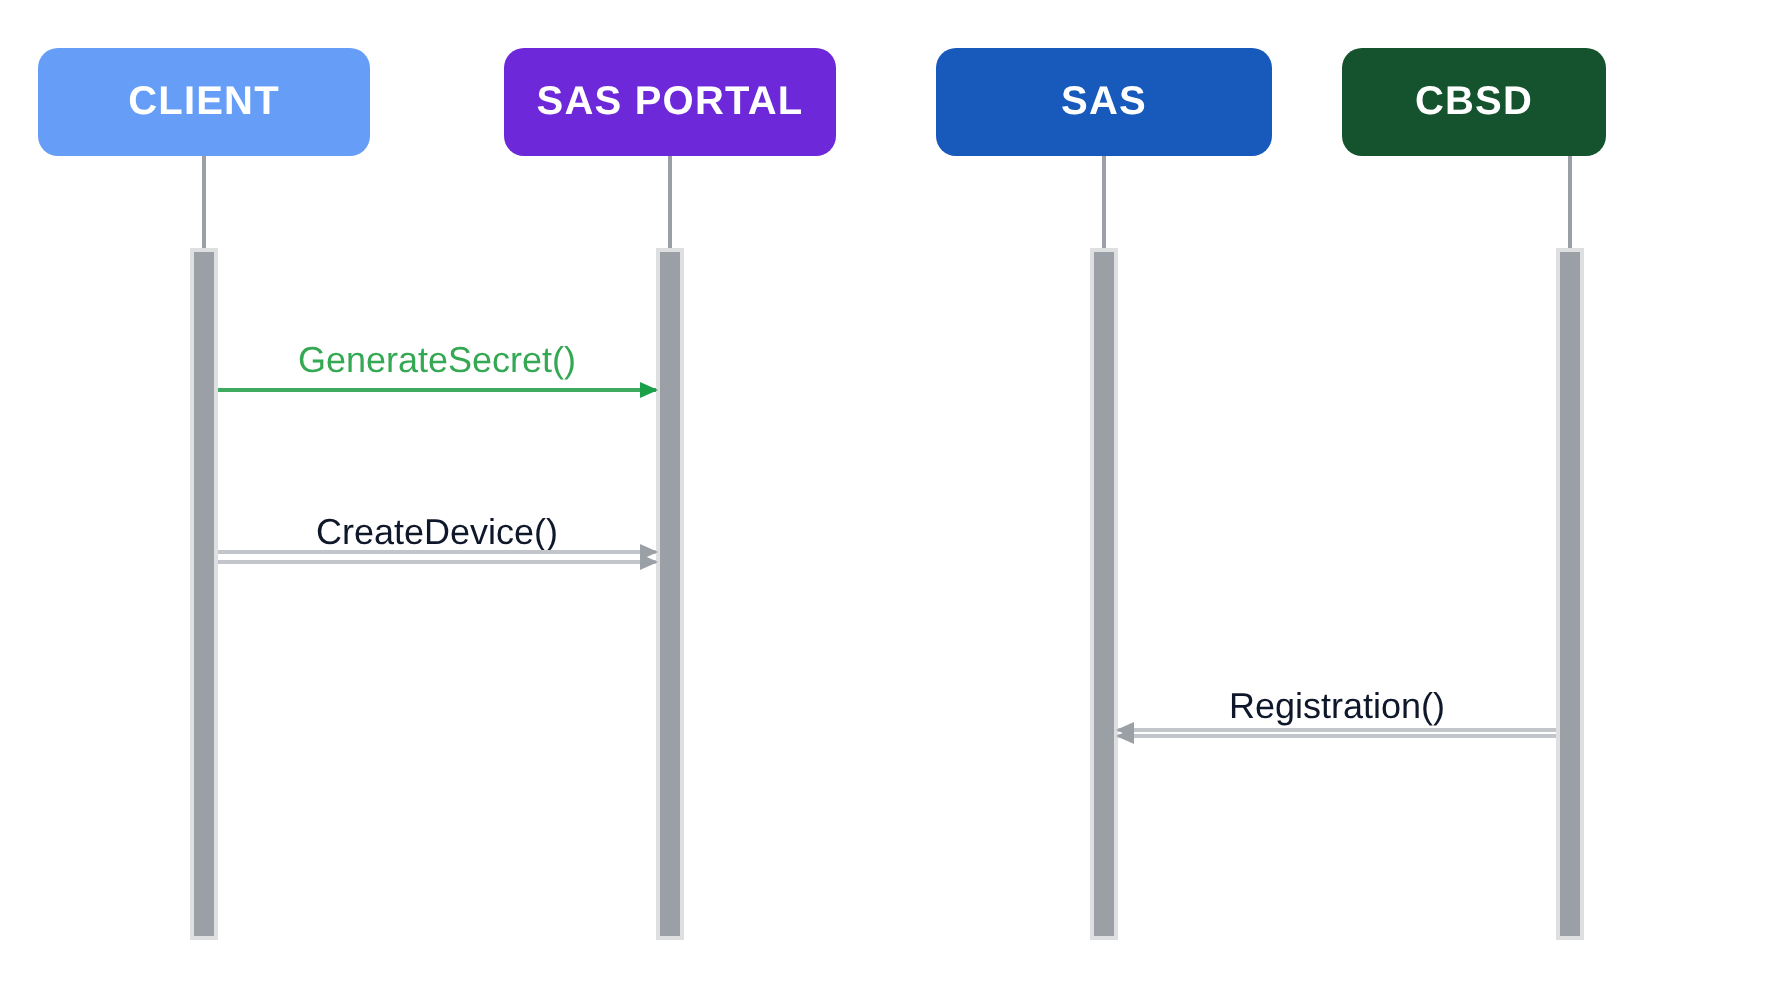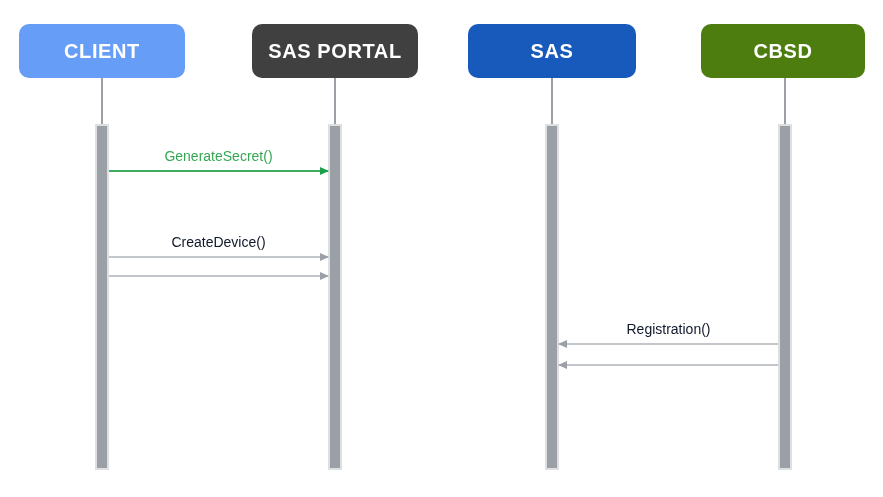--- a/index.html
+++ b/index.html
@@ -20,23 +20,23 @@
     border-radius: 10px;
     display: flex;
     align-items: center;
     justify-content: center;
     color: #ffffff;
     font-size: 20px;
     font-weight: 700;
     letter-spacing: 0.6px;
   }
   .actor-client     { left: 19px;  width: 166px; background: #669DF6; }
-  .actor-sas-portal { left: 252px; width: 166px; background: #404040; }
+  .actor-sas-portal { left: 252px; width: 166px; background: #6d28d9; }
   .actor-sas        { left: 468px; width: 168px; background: #185ABC; }
-  .actor-cbsd       { left: 701px; width: 164px; background: #4d7c0f; }
+  .actor-cbsd       { left: 671px; width: 132px; background: #14532d; }
 
   
   .lifeline {
     position: absolute;
     top: 78px;
     width: 2px;
     height: 46px;
     background: #9AA0A6;
   }
   .lifeline-client     { left: 101px; }
@@ -59,24 +59,25 @@
   .activation-cbsd       { left: 778px; }
 
   
   .message {
     position: absolute;
     width: 219px;
     text-align: center;
   }
   .message .msg-label {
     display: block;
-    font-size: 14px;
+    font-size: 18px;
     line-height: 16px;
     margin-bottom: 6px;
     white-space: nowrap;
+    margin-top: 24px;
   }
   .message .msg-line {
     position: relative;
     height: 2px;
   }
   .message .arrowhead {
     position: absolute;
     width: 0;
     height: 0;
     top: -3px;

